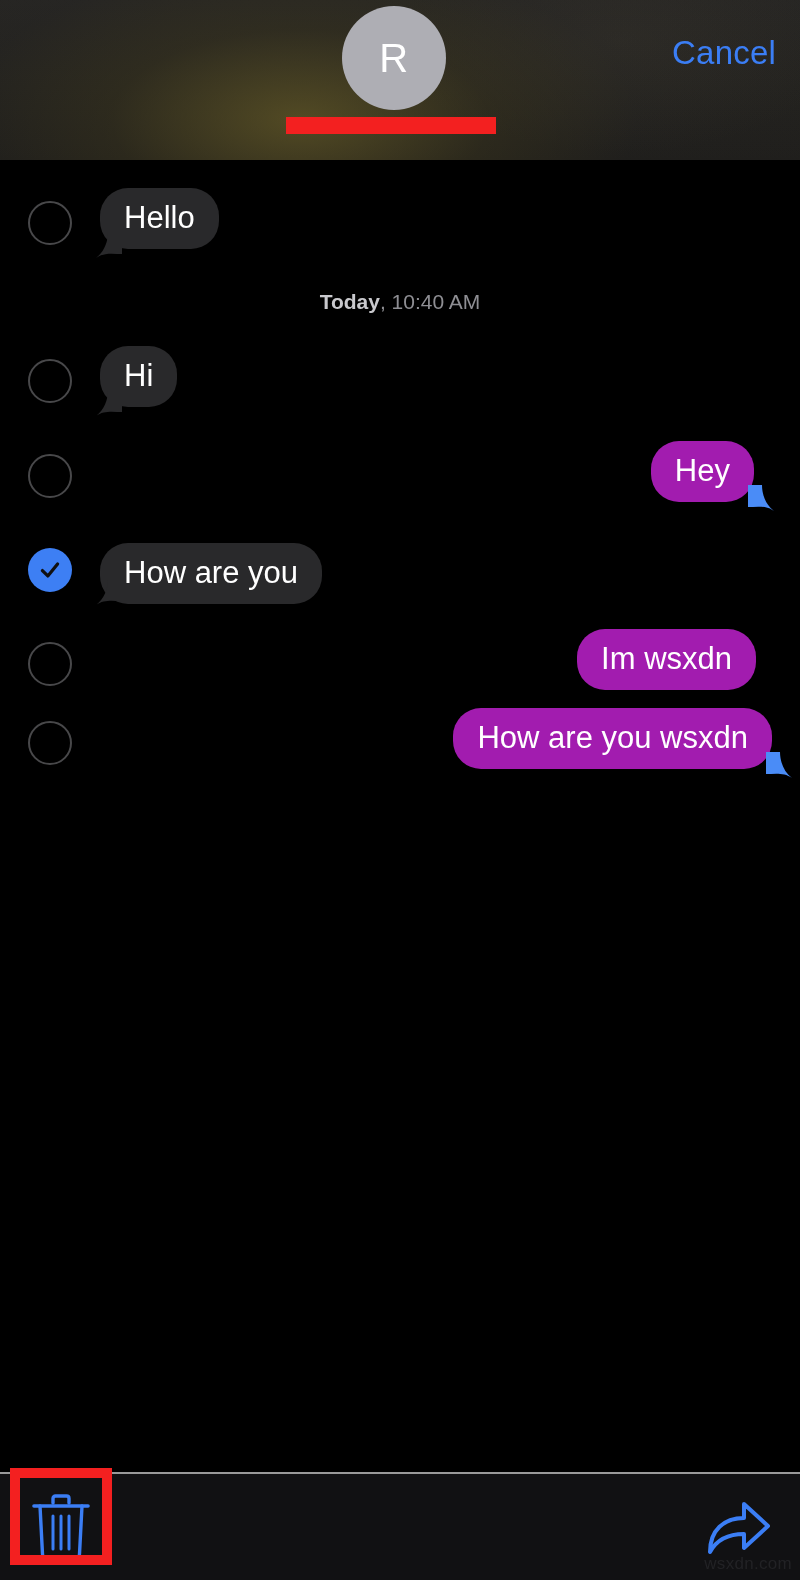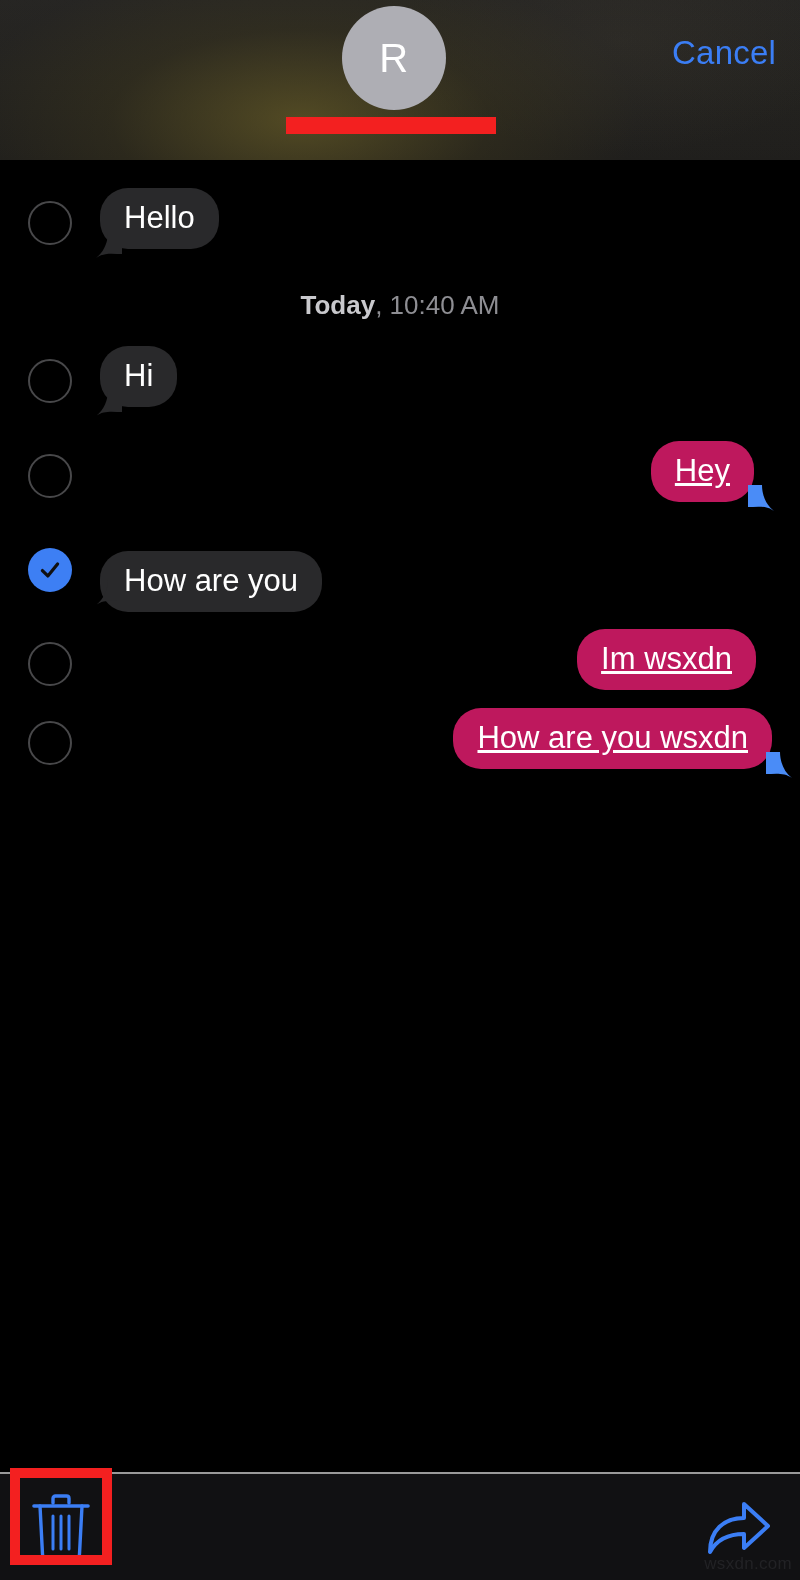--- a/index.html
+++ b/index.html
@@ -81,28 +81,28 @@
     position:absolute;
     display:inline-block;
     padding:14px 24px 16px 24px;
     font-size:31px;
     line-height:1.0;
     color:#ffffff;
     border-radius:28px;
     white-space:nowrap;
   }
   .bubble.incoming { background:#29292b; left:100px; }
-  .bubble.outgoing { background:#be185d;text-decoration:underline; }
+  .bubble.outgoing { background:#a21caf; }
 
   .tail { position:absolute; width:26px; height:26px; overflow:hidden; }
   .tail svg { display:block; }
 
   #timestamp {
     position:absolute; left:0; top:130px; width:800px;
-    text-align:center; font-size:26px; color:#8e8e93;
+    text-align:center; font-size:21px; color:#8e8e93;
   }
   #timestamp b { color:#c9c9cd; font-weight:700; }
 
   
   #divider {
     position:absolute; left:0; top:1472px;
     width:800px; height:2px; background:#9a9a9a;
   }
   #toolbar {
     position:absolute; left:0; top:1474px;
@@ -180,21 +180,21 @@
           </svg>
       </div>
     </div>
 
     <div class="msg-row" style="top:375px;">
       <div class="select-circle checked" style="top:13px;">
         <svg viewBox="0 0 24 24">
             <path d="M5,12.5 L10,17.5 L19,6.5" fill="none" stroke="#101010" stroke-width="3" stroke-linecap="round" stroke-linejoin="round"></path>
           </svg>
       </div>
-      <div class="bubble incoming" style="top:16px;">How are you</div>
+      <div class="bubble incoming" style="top:8px;">How are you</div>
       <div class="tail" style="left:96px; top:44px;">
         <svg width="26" height="26" viewBox="0 0 26 26">
             <path d="M26,0 L26,22 C18,22 8,20 0,26 C8,20 12,10 12,0 Z" fill="#29292b"></path>
           </svg>
       </div>
     </div>
 
     <div class="msg-row" style="top:469px;">
       <div class="select-circle" style="top:13px;"></div>
       <div class="bubble outgoing" style="top:0; right:44px;">Im wsxdn</div>

